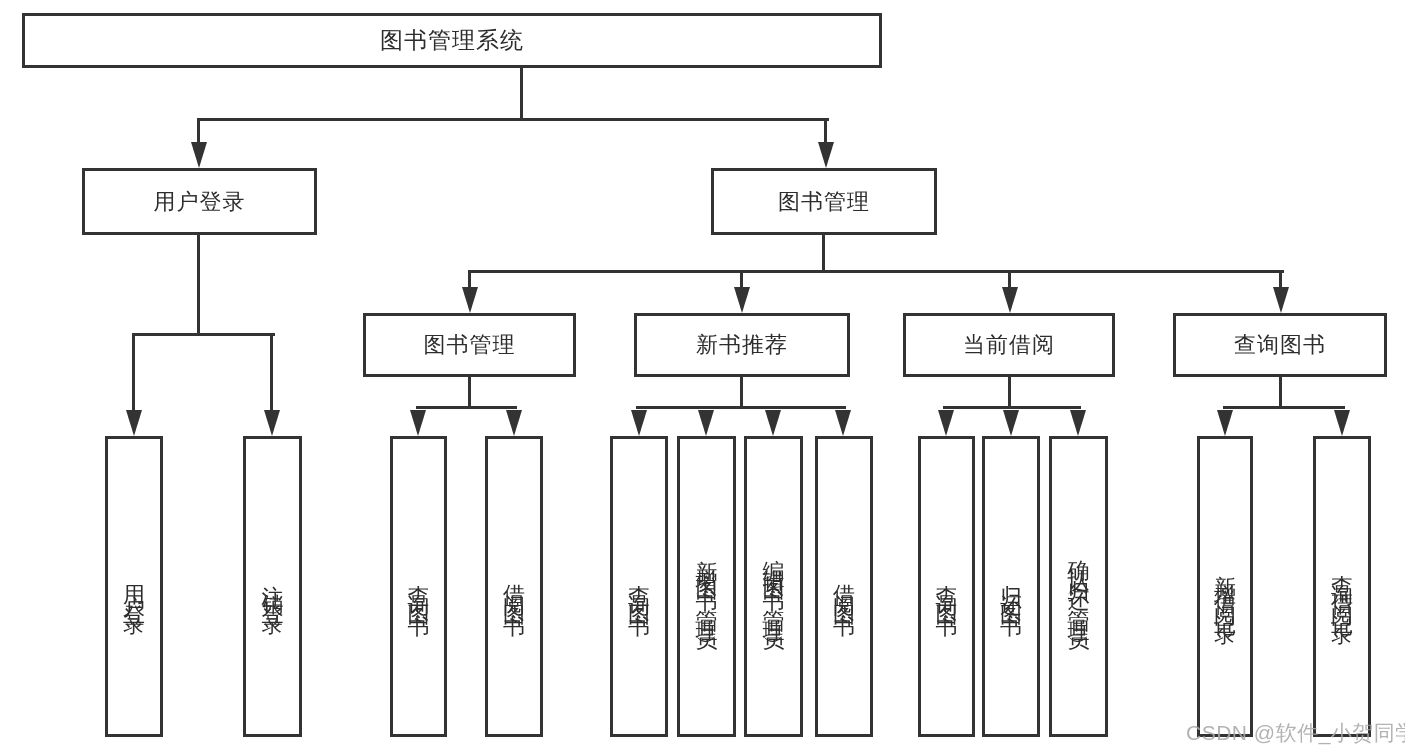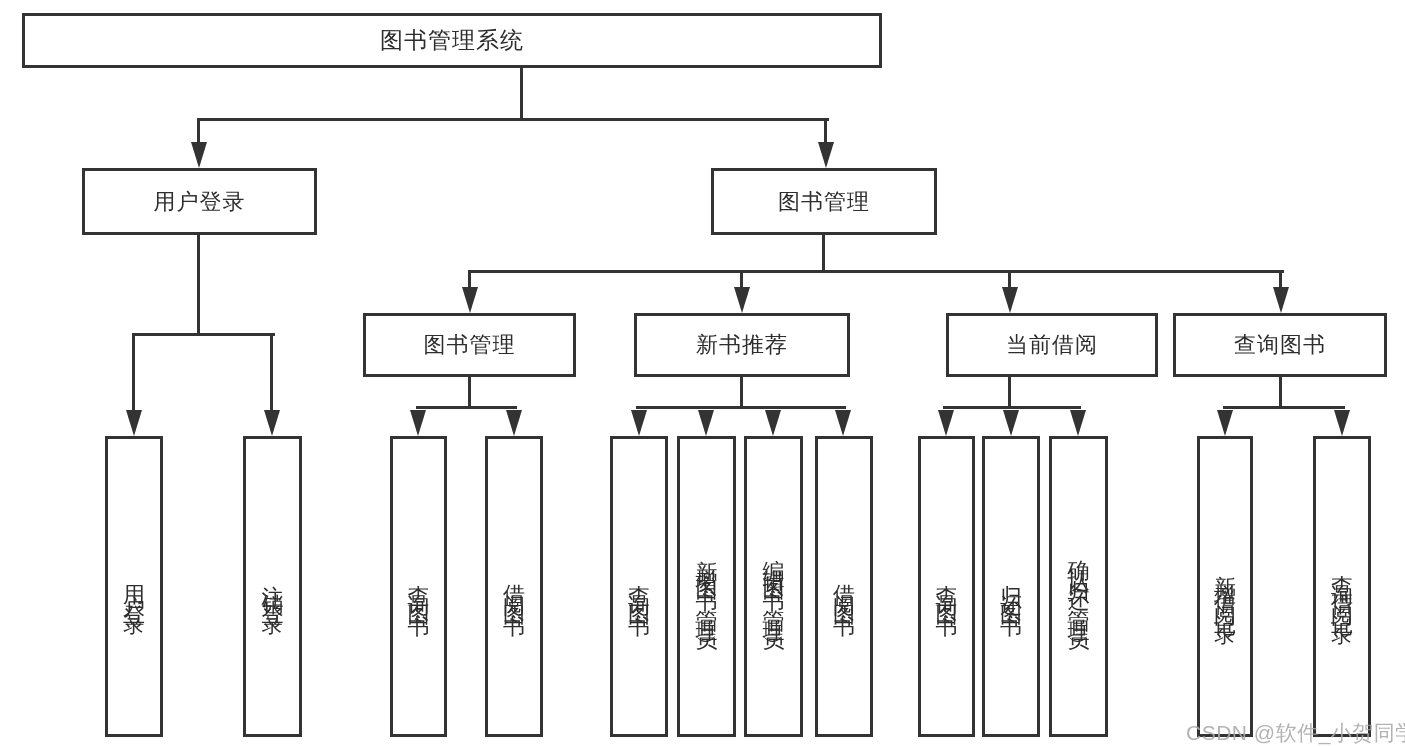--- a/index.html
+++ b/index.html
@@ -71,21 +71,21 @@
     </div>
     <div class="node h" style="left: 711px; top: 168px; width: 226px; height: 67px;">
       <span>图书管理</span>
     </div>
     <div class="node h" style="left: 363px; top: 313px; width: 213px; height: 64px;">
       <span>图书管理</span>
     </div>
     <div class="node h" style="left: 634px; top: 313px; width: 216px; height: 64px;">
       <span>新书推荐</span>
     </div>
-    <div class="node h" style="left: 903px; top: 313px; width: 212px; height: 64px; margin-left: 43px;">
+    <div class="node h" style="left: 903px; top: 313px; width: 212px; height: 64px;">
       <span>当前借阅</span>
     </div>
     <div class="node h" style="left: 1173px; top: 313px; width: 214px; height: 64px;">
       <span>查询图书</span>
     </div>
     <div class="node v" style="left: 105px; top: 436px; width: 58px; height: 301px;">
       <span>用户登录</span>
     </div>
     <div class="node v" style="left: 243px; top: 436px; width: 59px; height: 301px;">
       <span>注销登录</span>

